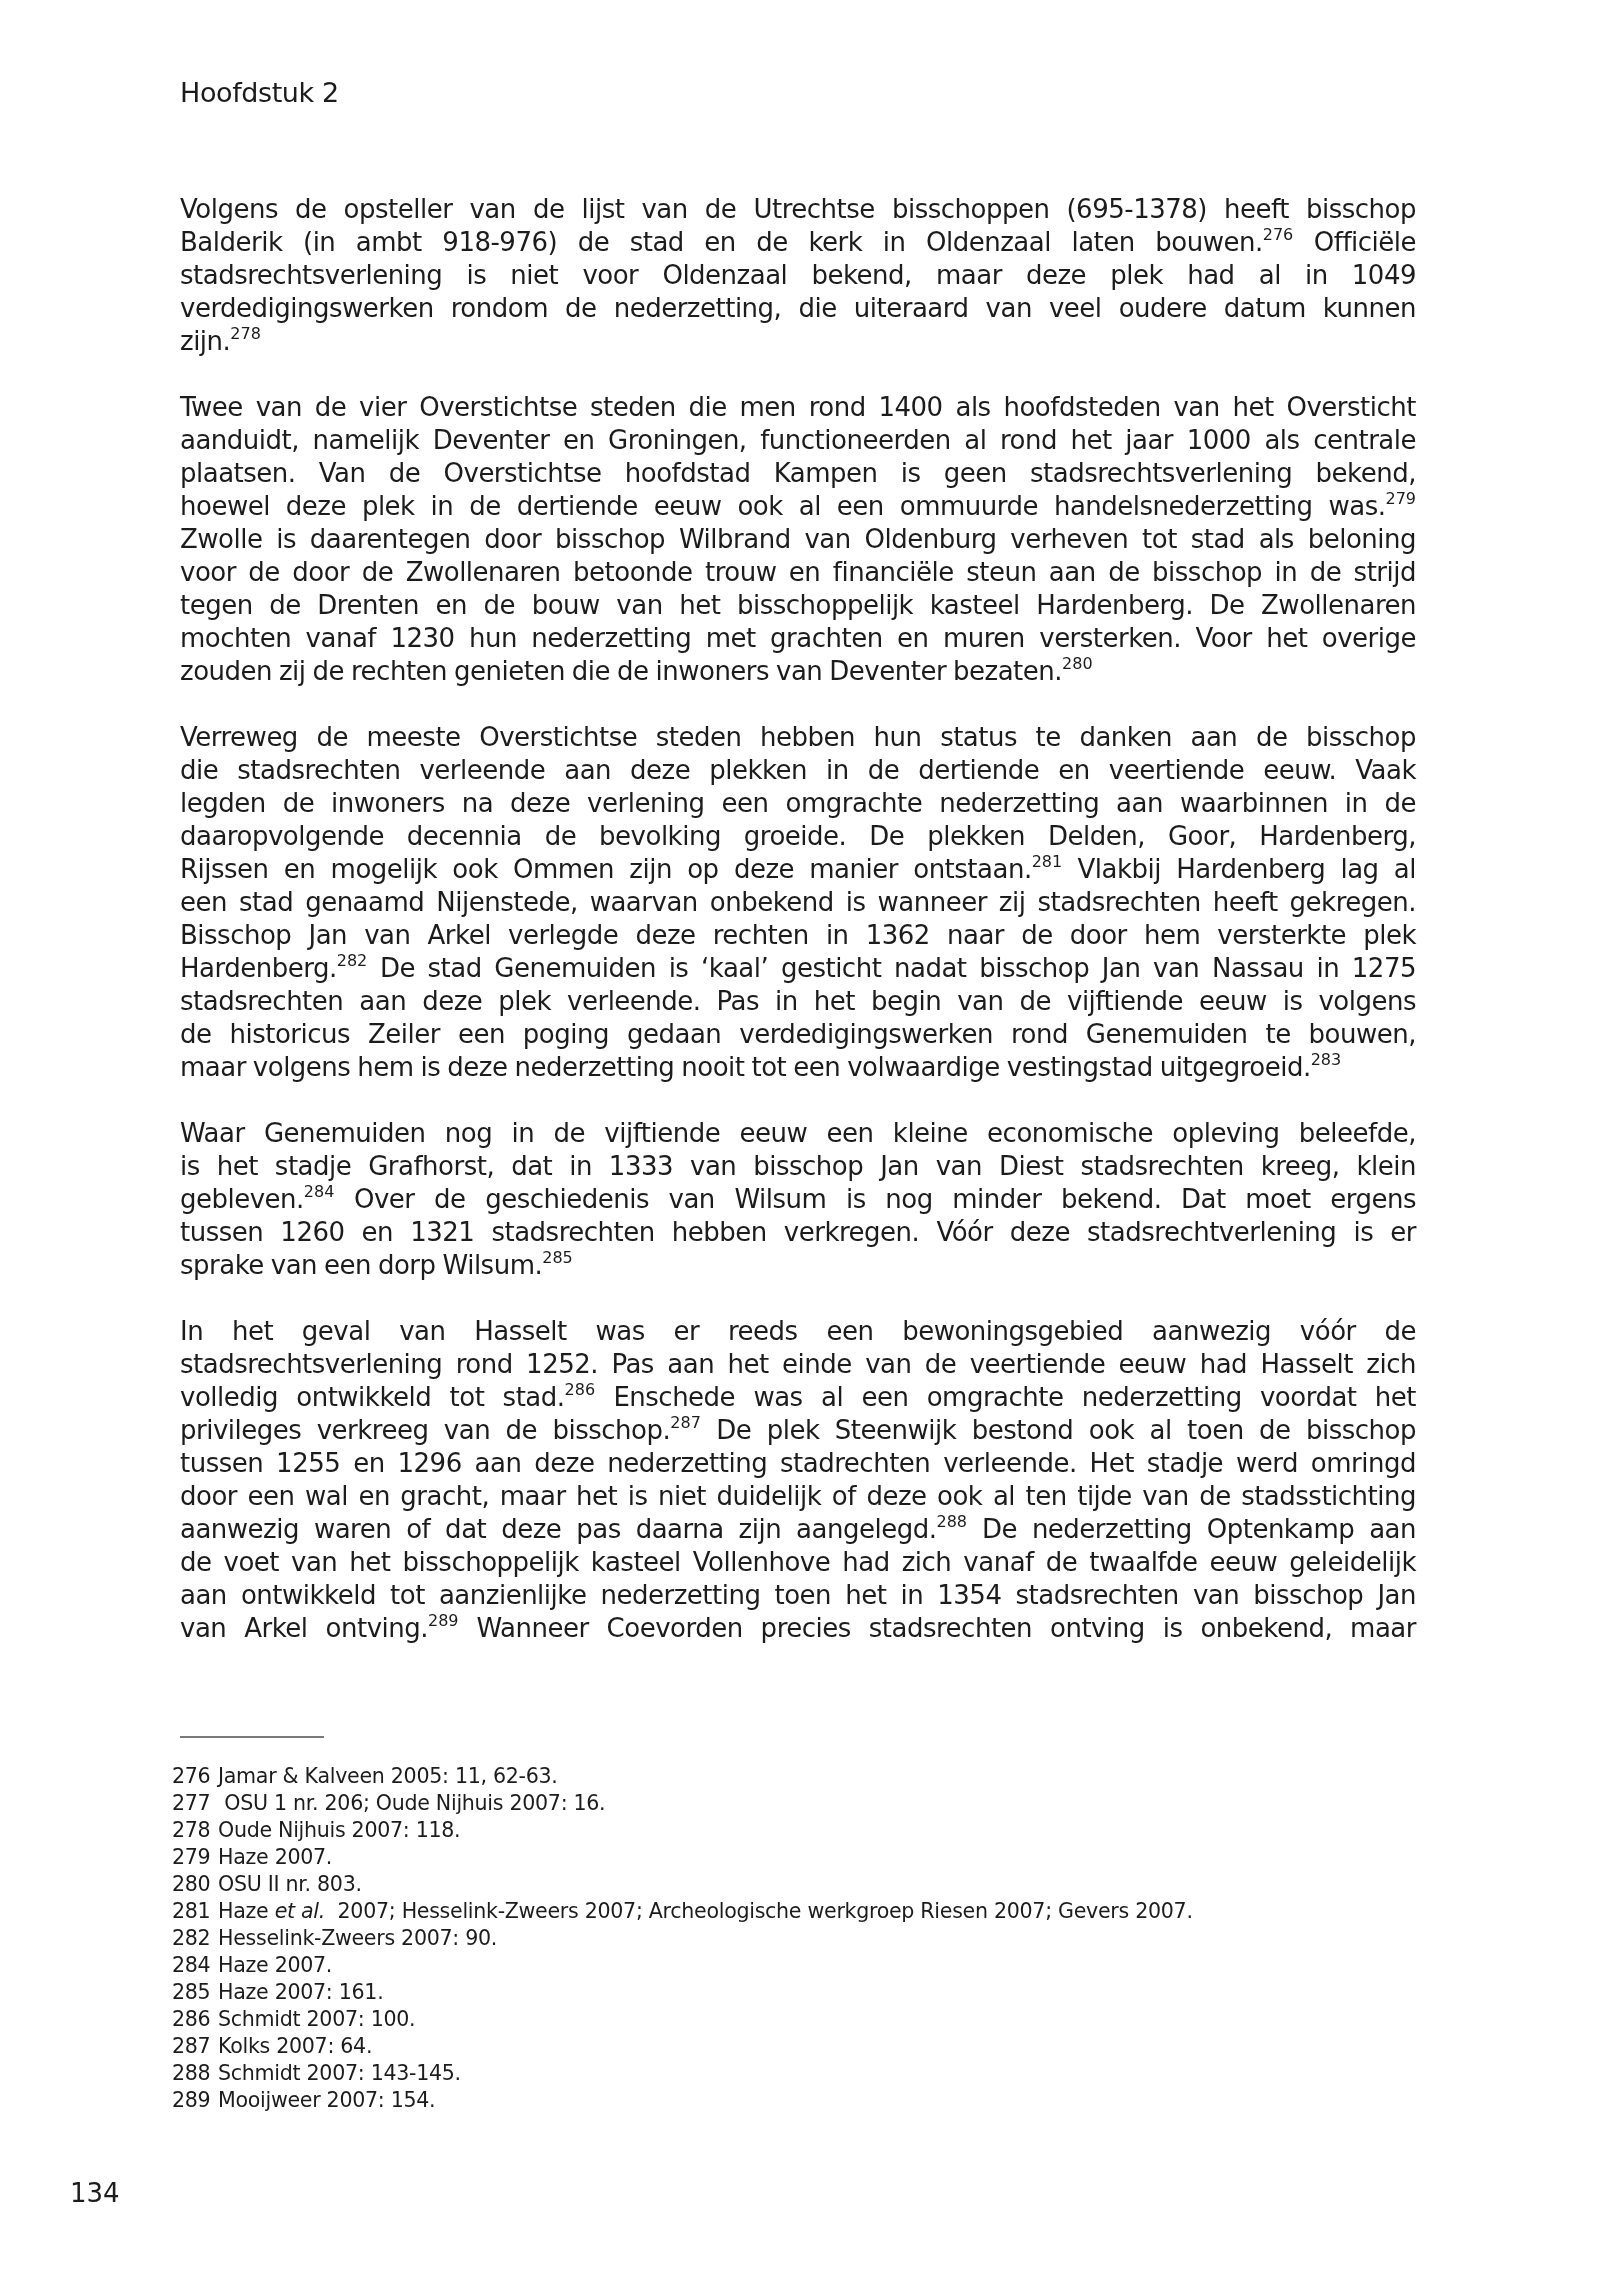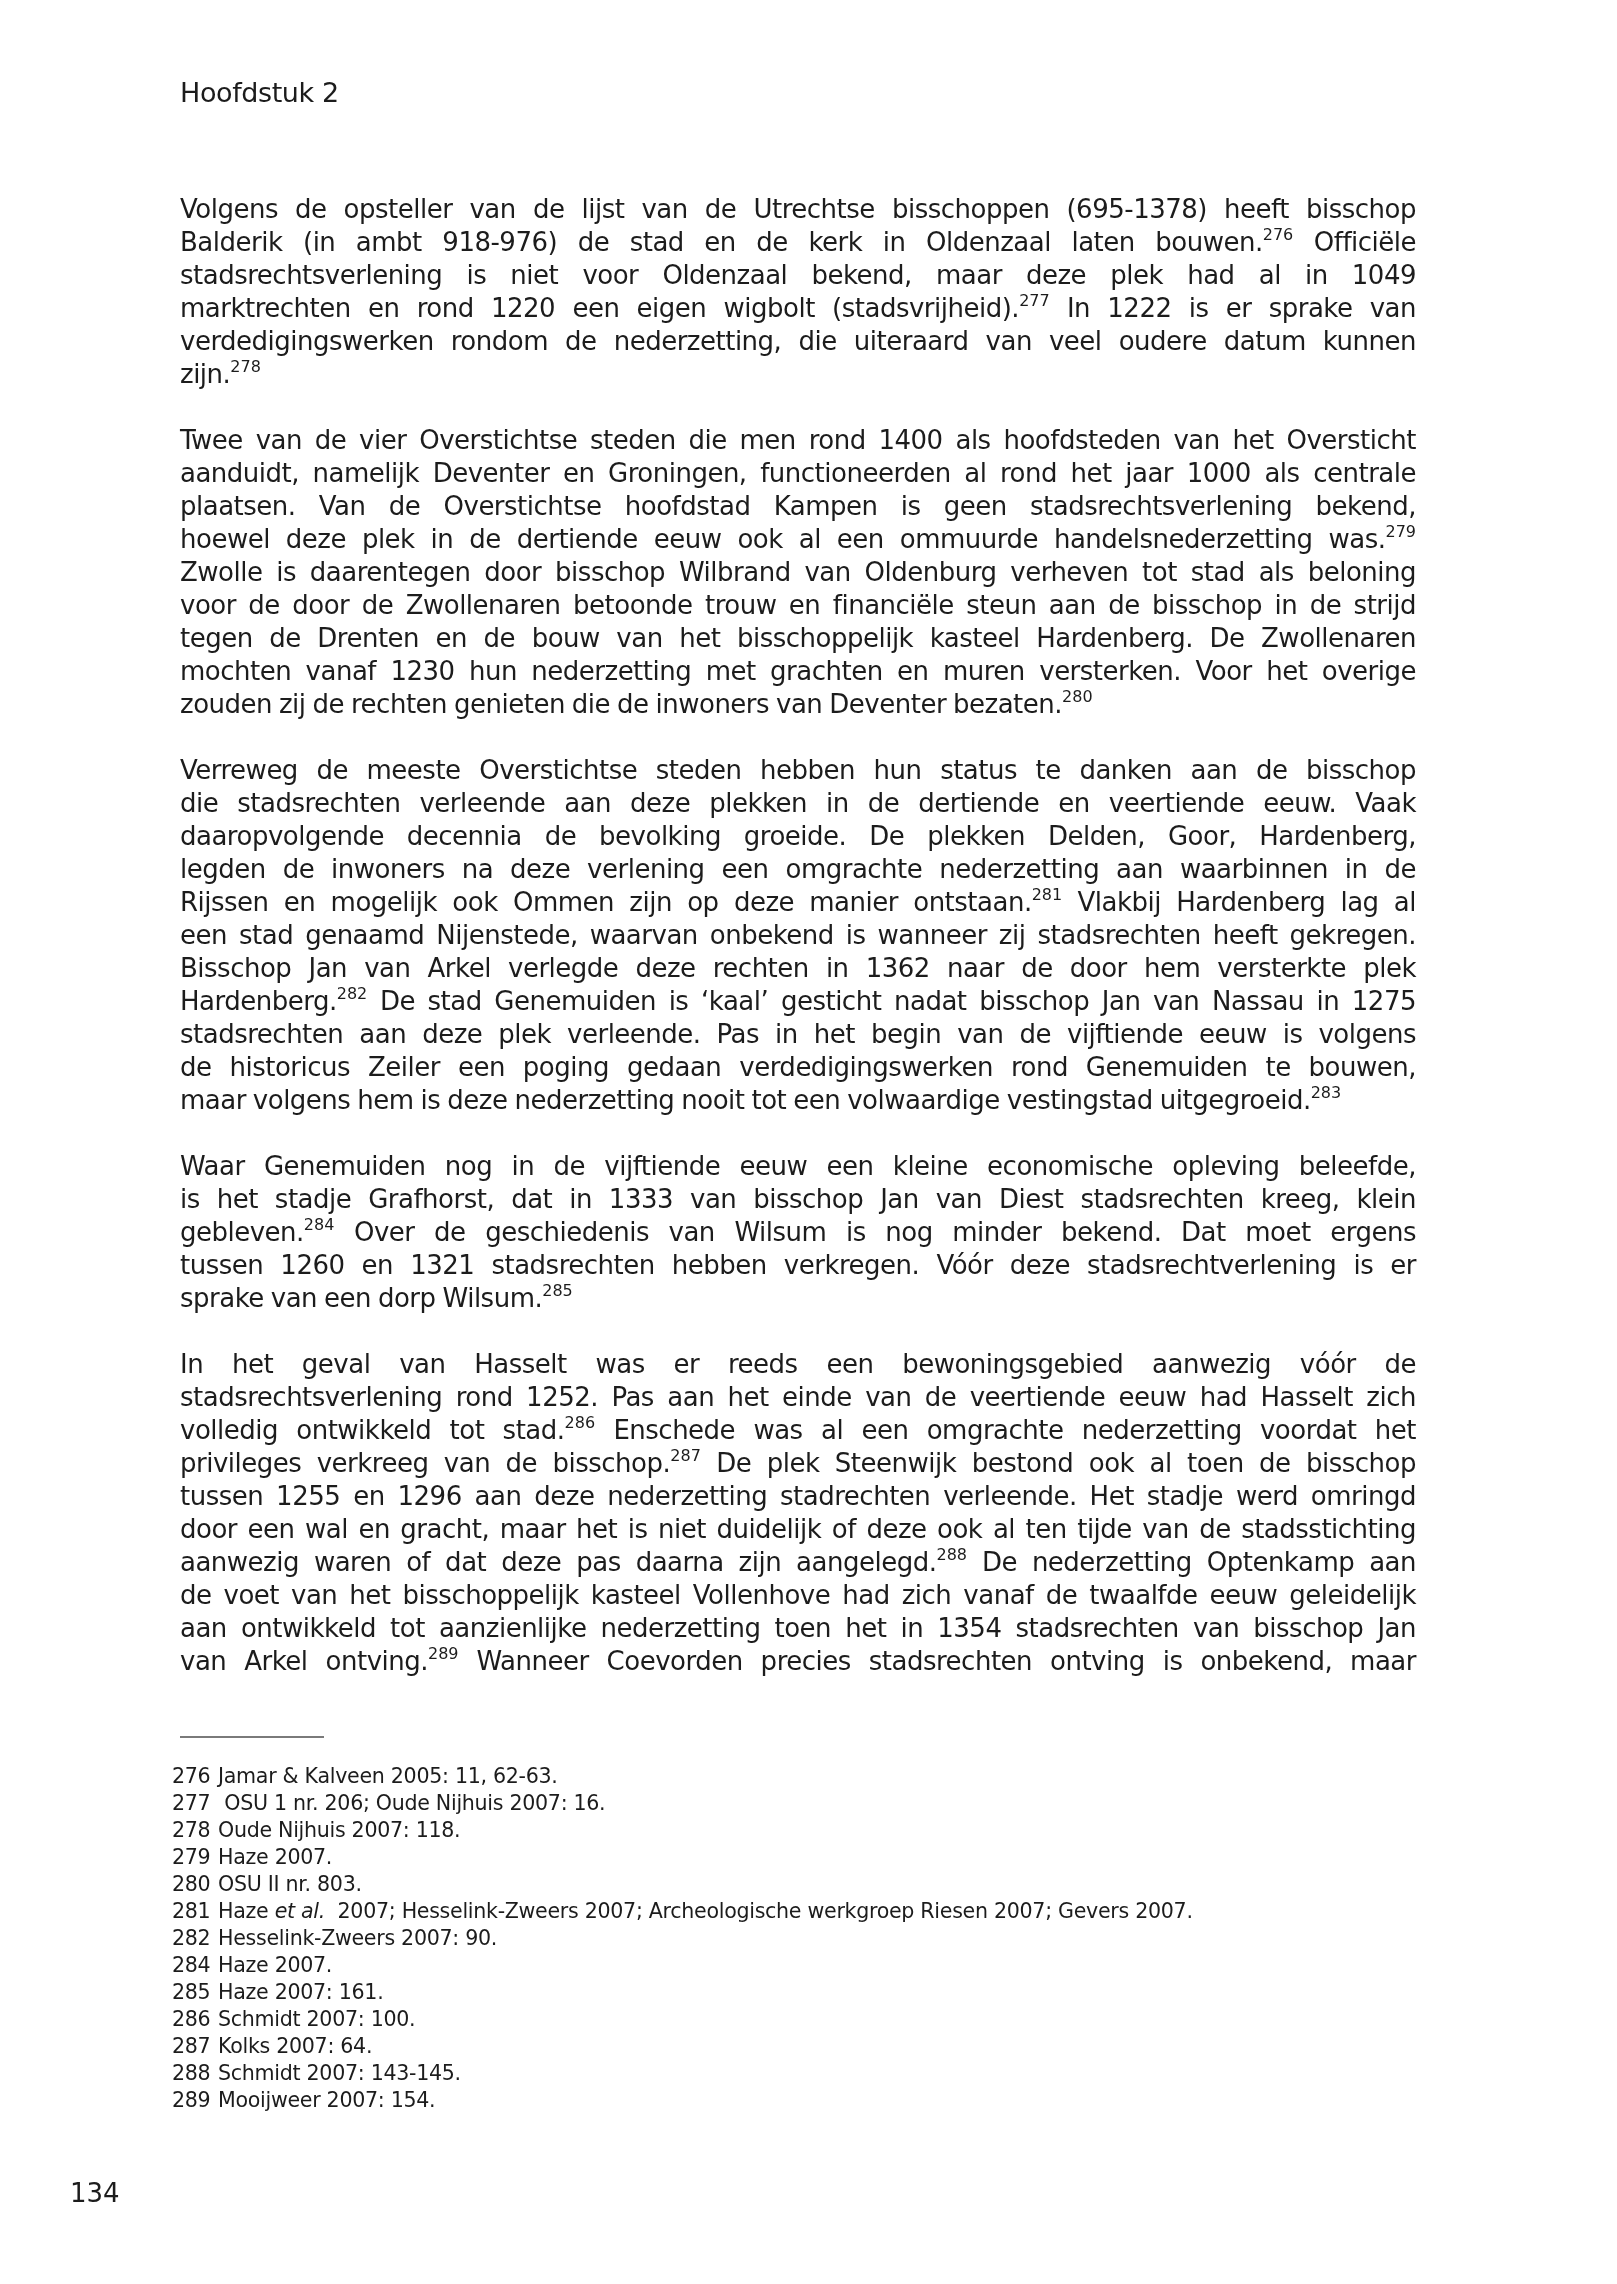--- a/index.html
+++ b/index.html
@@ -28,40 +28,39 @@
 </head>
 <body>
 
 <div class="running-head">Hoofdstuk 2</div>
 
 <div class="body-text" id="body-text">
     <div class="para">
       <span class="line"><span>Volgens de opsteller van de lijst van de Utrechtse bisschoppen (695-1378) heeft bisschop</span></span>
       <span class="line"><span>Balderik (in ambt 918-976) de stad en de kerk in Oldenzaal laten bouwen.</span><sup>276</sup><span> Officiële</span></span>
       <span class="line"><span>stadsrechtsverlening is niet voor Oldenzaal bekend, maar deze plek had al in 1049</span></span>
-      <span class="line"><span>marktrechten en rond 1220 een eigen wigbolt (stadsvrijheid).</span><sup>277</sup><span> In 1222 is er sprake van</span></span>
       <span class="line"><span>verdedigingswerken rondom de nederzetting, die uiteraard van veel oudere datum kunnen</span></span>
       <span class="line last"><span>zijn.</span><sup>278</sup></span>
     </div>
     <div class="para">
       <span class="line"><span>Twee van de vier Overstichtse steden die men rond 1400 als hoofdsteden van het Oversticht</span></span>
       <span class="line"><span>aanduidt, namelijk Deventer en Groningen, functioneerden al rond het jaar 1000 als centrale</span></span>
       <span class="line"><span>plaatsen. Van de Overstichtse hoofdstad Kampen is geen stadsrechtsverlening bekend,</span></span>
       <span class="line"><span>hoewel deze plek in de dertiende eeuw ook al een ommuurde handelsnederzetting was.</span><sup>279</sup></span>
       <span class="line"><span>Zwolle is daarentegen door bisschop Wilbrand van Oldenburg verheven tot stad als beloning</span></span>
       <span class="line"><span>voor de door de Zwollenaren betoonde trouw en financiële steun aan de bisschop in de strijd</span></span>
       <span class="line"><span>tegen de Drenten en de bouw van het bisschoppelijk kasteel Hardenberg. De Zwollenaren</span></span>
       <span class="line"><span>mochten vanaf 1230 hun nederzetting met grachten en muren versterken. Voor het overige</span></span>
       <span class="line last"><span>zouden zij de rechten genieten die de inwoners van Deventer bezaten.</span><sup>280</sup></span>
     </div>
     <div class="para">
       <span class="line"><span>Verreweg de meeste Overstichtse steden hebben hun status te danken aan de bisschop</span></span>
       <span class="line"><span>die stadsrechten verleende aan deze plekken in de dertiende en veertiende eeuw. Vaak</span></span>
+      <span class="line"><span>legden de inwoners na deze verlening een omgrachte nederzetting aan waarbinnen in de</span></span>
       <span class="line"><span>daaropvolgende decennia de bevolking groeide. De plekken Delden, Goor, Hardenberg,</span></span>
-      <span class="line"><span>legden de inwoners na deze verlening een omgrachte nederzetting aan waarbinnen in de</span></span>
       <span class="line"><span>Rijssen en mogelijk ook Ommen zijn op deze manier ontstaan.</span><sup>281</sup><span> Vlakbij Hardenberg lag al</span></span>
       <span class="line"><span>een stad genaamd Nijenstede, waarvan onbekend is wanneer zij stadsrechten heeft gekregen.</span></span>
       <span class="line"><span>Bisschop Jan van Arkel verlegde deze rechten in 1362 naar de door hem versterkte plek</span></span>
       <span class="line"><span>Hardenberg.</span><sup>282</sup><span> De stad Genemuiden is ‘kaal’ gesticht nadat bisschop Jan van Nassau in 1275</span></span>
       <span class="line"><span>stadsrechten aan deze plek verleende. Pas in het begin van de vijftiende eeuw is volgens</span></span>
       <span class="line"><span>de historicus Zeiler een poging gedaan verdedigingswerken rond Genemuiden te bouwen,</span></span>
       <span class="line last"><span>maar volgens hem is deze nederzetting nooit tot een volwaardige vestingstad uitgegroeid.</span><sup>283</sup></span>
     </div>
     <div class="para">
       <span class="line"><span>Waar Genemuiden nog in de vijftiende eeuw een kleine economische opleving beleefde,</span></span>

